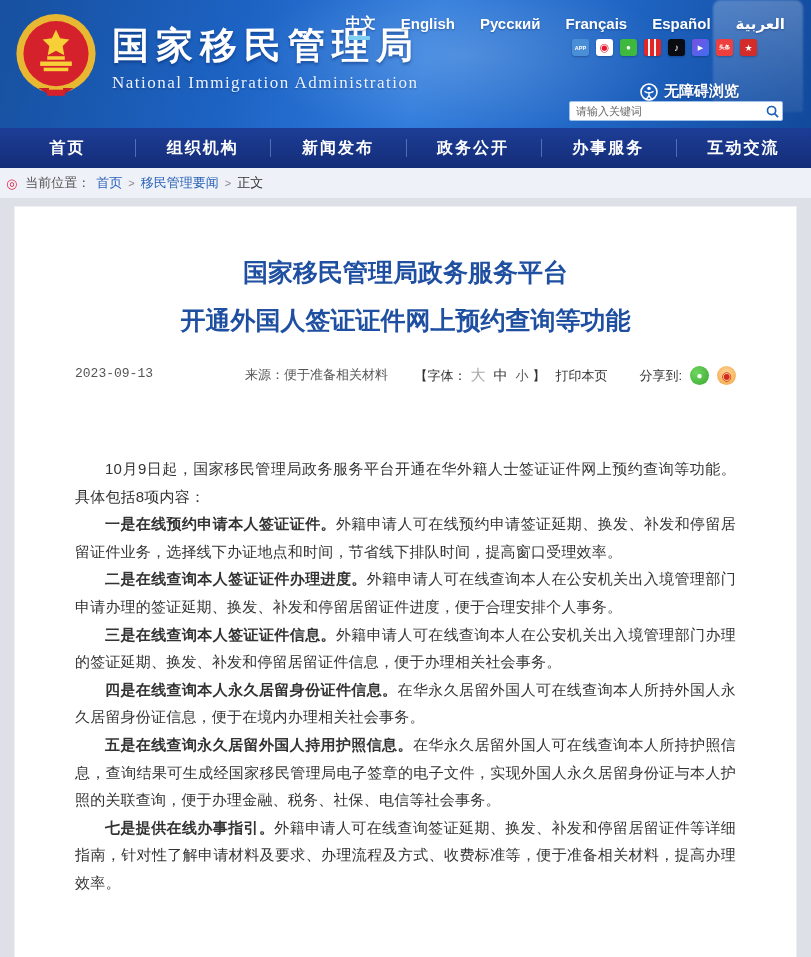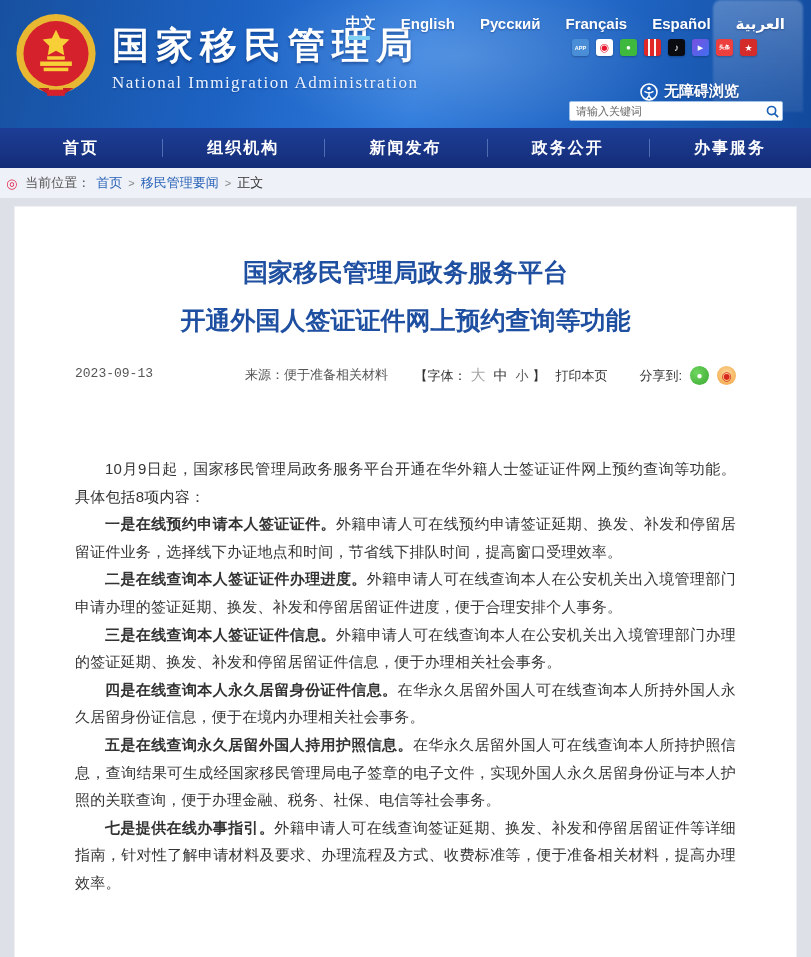--- a/index.html
+++ b/index.html
@@ -189,20 +189,21 @@
     <span>无障碍浏览</span>
   </div>
 </div>
 
 <div class="nav">
   <div class="nav-item">首页</div>
   <div class="nav-item">组织机构</div>
   <div class="nav-item">新闻发布</div>
   <div class="nav-item">政务公开</div>
   <div class="nav-item">办事服务</div>
+  <div class="nav-item">互动交流</div>
 </div>
 
 <div class="crumb">
   <span class="pin-icon">◎</span>
   <span>当前位置：</span>
   <a>首页</a>
   <span class="sep">&gt;</span>
   <a>移民管理要闻</a>
   <span class="sep">&gt;</span>
   <span class="current">正文</span>

